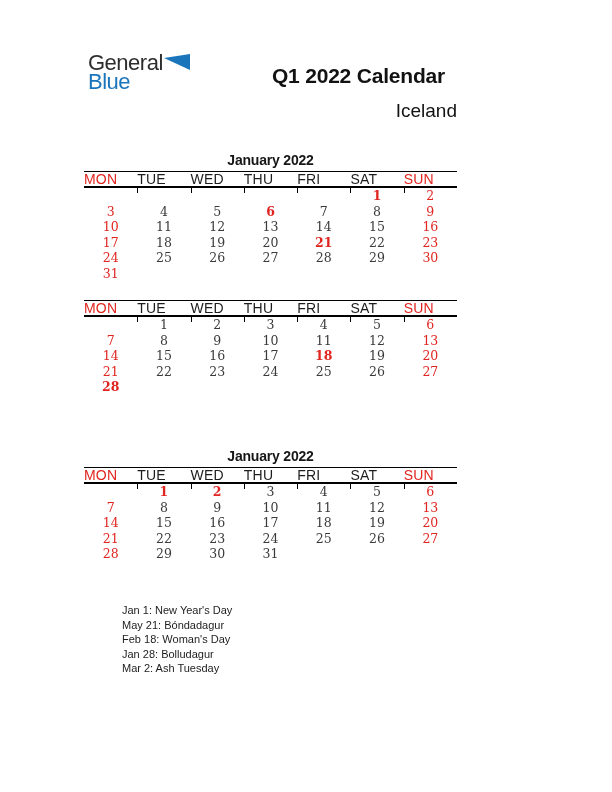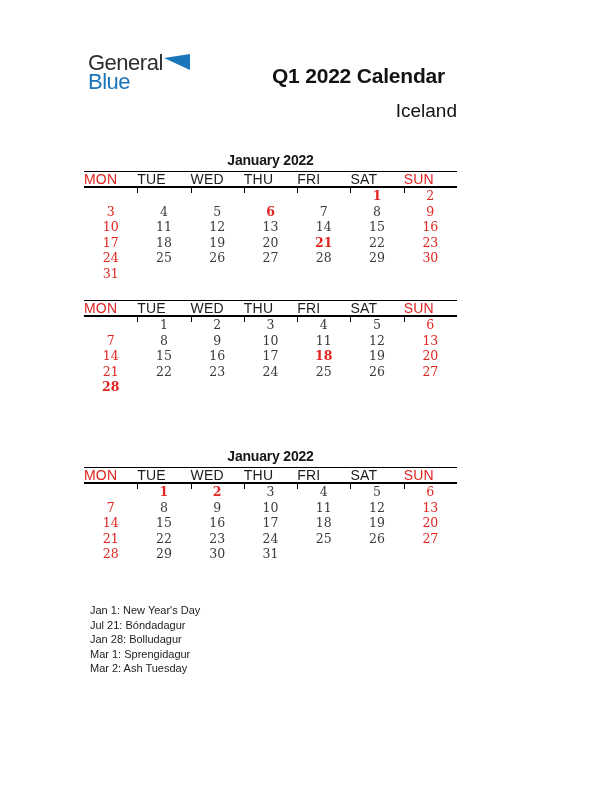--- a/index.html
+++ b/index.html
@@ -65,21 +65,21 @@
     flex: 1; text-align: center;
     font-family: "DejaVu Serif", serif;
     font-size: 12.5px; color: var(--date-ink);
   }
   .day-cell.r { color: var(--red); }
   .day-cell.h { color: var(--red); font-weight: bold; }
 
   
   .holidays { margin: 7px 84px 0 90px; }
   .holiday-item {
-    font-size: 11px; line-height: 14.5px; color: #1d1d1d;
+    font-size: 11px; line-height: 14.5px; color: #1d1d1d; margin-left: 32px;
   }
 </style>
 </head>
 <body>
 
 <div class="page">
 
   <div class="top">
     <div class="logo">
       <div class="logo-row">
@@ -291,19 +291,19 @@
           <div class="day-cell">31</div>
           <div class="day-cell"></div>
           <div class="day-cell"></div>
           <div class="day-cell"></div>
         </div>
       </section>
     </div>
 
   <div class="holidays" id="holidays">
       <div class="holiday-item">Jan 1: New Year's Day</div>
-      <div class="holiday-item">Jul 21: Bóndadagur</div>
+      <div class="holiday-item">May 21: Bóndadagur</div>
+      <div class="holiday-item">Feb 18: Woman's Day</div>
       <div class="holiday-item">Jan 28: Bolludagur</div>
-      <div class="holiday-item">Mar 1: Sprengidagur</div>
       <div class="holiday-item">Mar 2: Ash Tuesday</div>
     </div>
 
 </div>
 
 </body></html>

